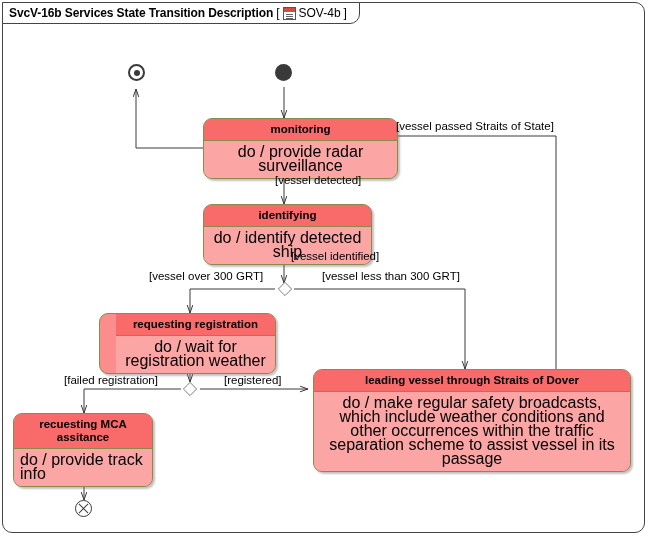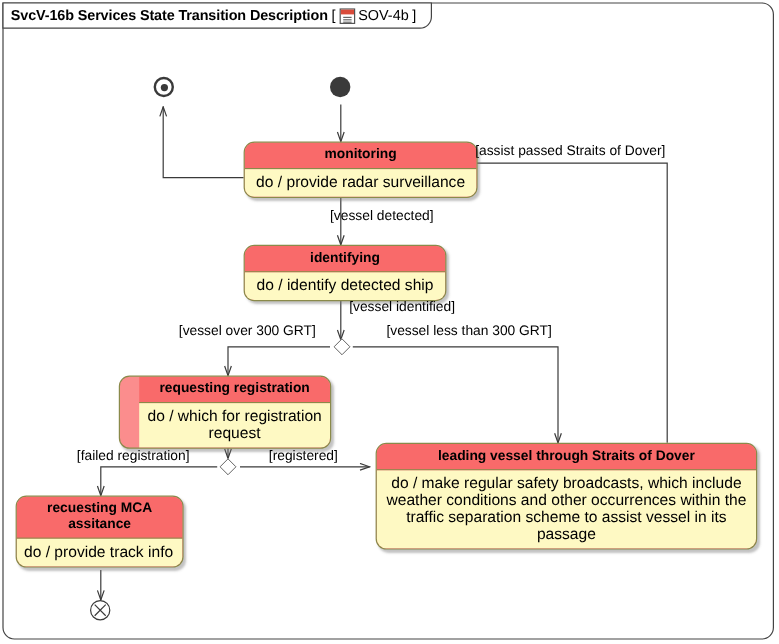--- a/index.html
+++ b/index.html
@@ -104,25 +104,25 @@
     font-size: 11.5px;
     font-weight: bold;
     color: #000000;
     background: #f96a6a;
     border-bottom: 1px solid #8a8a4a;
     padding: 4px 4px 4px 4px;
     line-height: 13px;
   }
   .state .body {
     text-align: center;
-    font-size: 13px;
+    font-size: 16px;
     color: #000000;
     padding: 4px 6px 5px 6px;
     line-height: 14px;
-    background: #fef9c3;
+    background: #fca5a5;
   }
   .state .body.left {
     text-align: left;
   }
 
   
   .initial-node {
     position: absolute;
     width: 17px;
     height: 17px;
@@ -278,21 +278,21 @@
     <div class="body">do / provide radar surveillance</div>
   </div>
 
   <div class="state" style="left:203px; top:204px; width:169px;">
     <div class="hdr">identifying</div>
     <div class="body">do / identify detected ship</div>
   </div>
 
   <div class="state" style="left:99px; top:313px; width:177px;padding-left:16px;">
     <div class="hdr">requesting registration</div>
-    <div class="body">do / which for registration request</div>
+    <div class="body">do / wait for registration weather</div>
   </div>
 
   <div class="state" style="left:313px; top:369px; width:318px;">
     <div class="hdr">leading vessel through Straits of Dover</div>
     <div class="body">do / make regular safety broadcasts, which include weather conditions and other occurrences within the traffic separation scheme to assist vessel in its passage</div>
   </div>
 
   <div class="state" style="left:13px; top:413px; width:140px;">
     <div class="hdr">
       <span>recuesting MCA</span><br>
@@ -300,15 +300,15 @@
     </div>
     <div class="body left">do / provide track info</div>
   </div>
 
   <div class="edge-label" style="left:275px; top:174px;">[vessel detected]</div>
   <div class="edge-label" style="left:291px; top:250px;">[vessel identified]</div>
   <div class="edge-label" style="left:149px; top:270px;">[vessel over 300 GRT]</div>
   <div class="edge-label" style="left:322px; top:270px;">[vessel less than 300 GRT]</div>
   <div class="edge-label" style="left:64px; top:374px;">[failed registration]</div>
   <div class="edge-label" style="left:224px; top:374px;">[registered]</div>
-  <div class="edge-label" style="left:396px; top:120px;">[assist passed Straits of Dover]</div>
+  <div class="edge-label" style="left:396px; top:120px;">[vessel passed Straits of State]</div>
 
 </div>
 
 </body></html>

